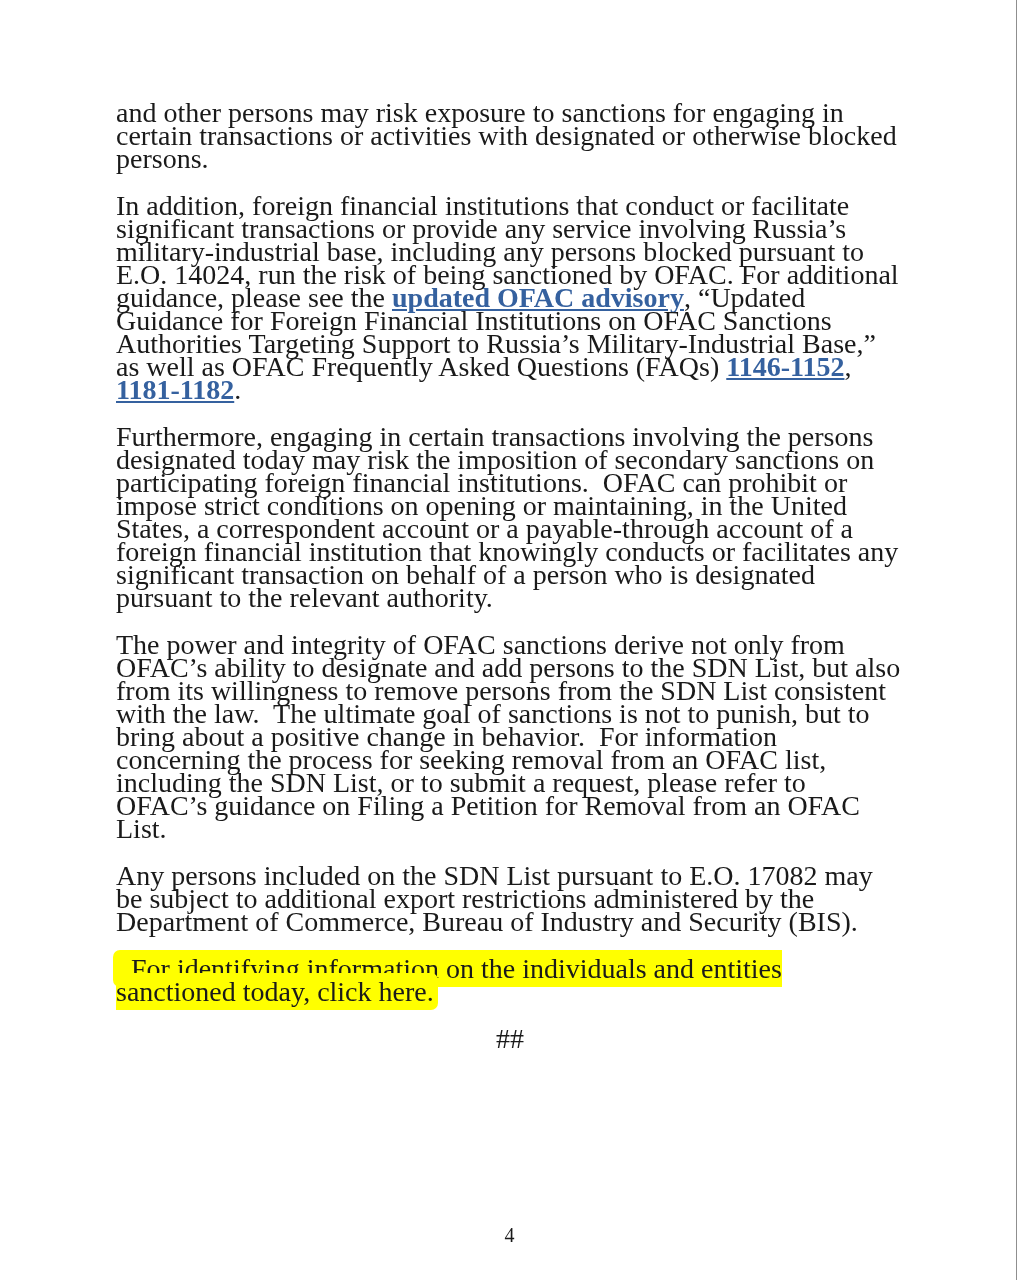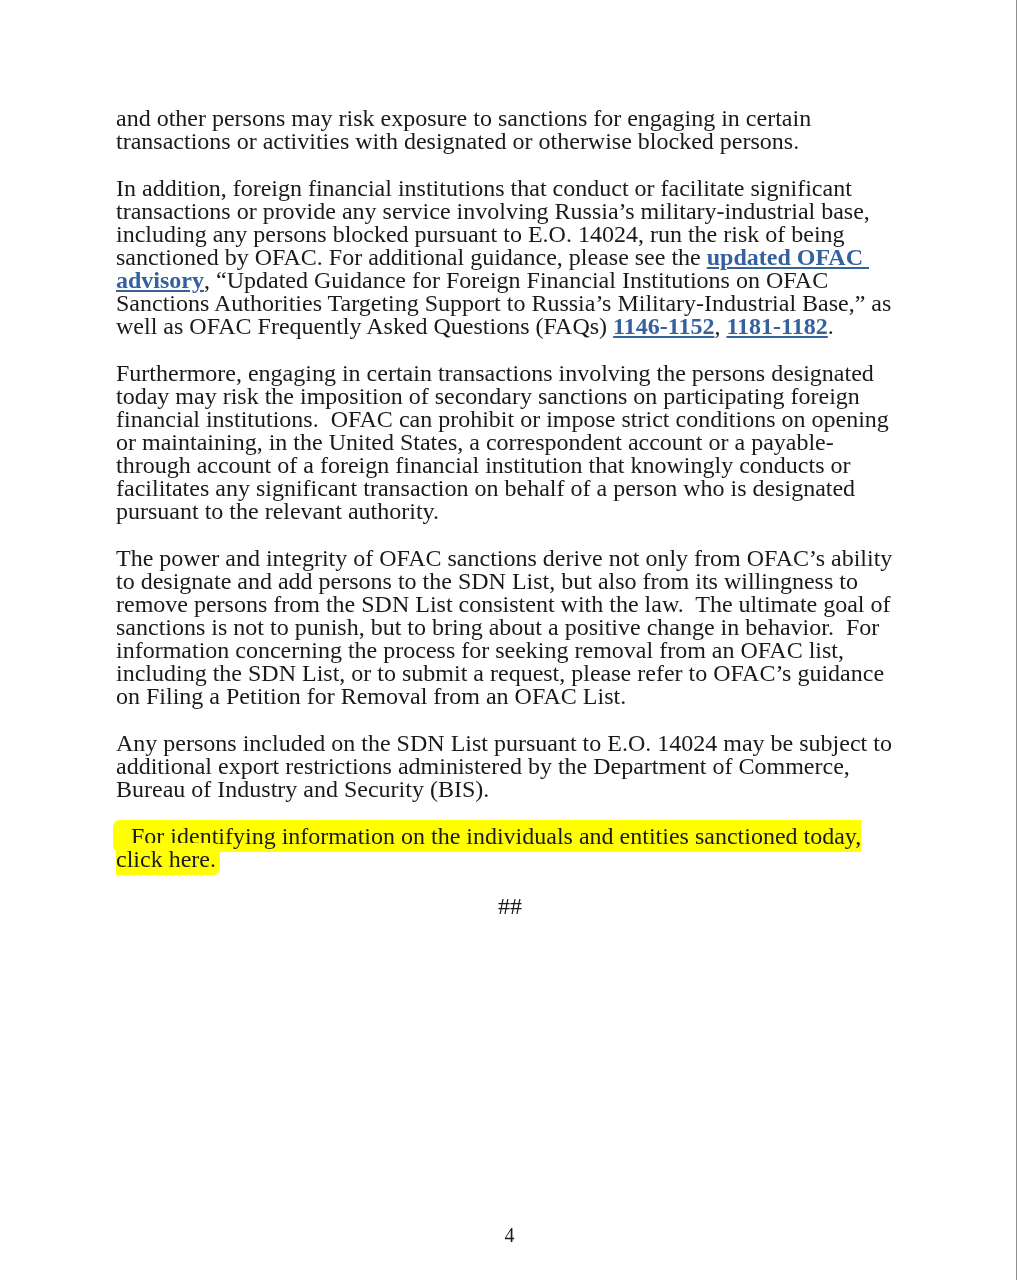--- a/index.html
+++ b/index.html
@@ -19,23 +19,23 @@
     color:var(--text);
   }
   .edge-line{
     position:absolute;
     top:0;bottom:0;right:2px;
     width:1px;
     background:var(--edge-line);
   }
   .content{
     position:absolute;
-    left:116px;top:107px;
+    left:116px;top:101px;
     width:788px;
-    font-size:24px;
+    font-size:28px;
     line-height:23px;
     text-align:left;
   }
   .para{
     margin:0 0 24px 0;
     white-space:pre-wrap;
   }
   .doc-link{
     color:var(--link);
     text-decoration:underline;
@@ -73,21 +73,21 @@
   <div class="content">
 
     <p class="para">and other persons may risk exposure to sanctions for engaging in certain transactions or activities with designated or otherwise blocked persons.</p>
 
     <p class="para"><span>In addition, foreign financial institutions that conduct or facilitate significant transactions or provide any service involving Russia’s military-industrial base, including any persons blocked pursuant to E.O. 14024, run the risk of being sanctioned by OFAC. For additional guidance, please see the </span><a class="doc-link" href="#">updated OFAC advisory</a><span>, “Updated Guidance for Foreign Financial Institutions on OFAC Sanctions Authorities Targeting Support to Russia’s Military-Industrial Base,” as well as OFAC Frequently Asked Questions (FAQs) </span><a class="doc-link" href="#">1146-1152</a><span>, </span><a class="doc-link" href="#">1181-1182</a><span>.</span></p>
 
     <p class="para">Furthermore, engaging in certain transactions involving the persons designated today may risk the imposition of secondary sanctions on participating foreign financial institutions.  OFAC can prohibit or impose strict conditions on opening or maintaining, in the United States, a correspondent account or a payable-through account of a foreign financial institution that knowingly conducts or facilitates any significant transaction on behalf of a person who is designated pursuant to the relevant authority.</p>
 
     <p class="para">The power and integrity of OFAC sanctions derive not only from OFAC’s ability to designate and add persons to the SDN List, but also from its willingness to remove persons from the SDN List consistent with the law.  The ultimate goal of sanctions is not to punish, but to bring about a positive change in behavior.  For information concerning the process for seeking removal from an OFAC list, including the SDN List, or to submit a request, please refer to OFAC’s guidance on Filing a Petition for Removal from an OFAC List.</p>
 
-    <p class="para">Any persons included on the SDN List pursuant to E.O. 14024 may be subject to additional export restrictions administered by the Department of Commerce, Bureau of Industry and Security (BIS).</p>
+    <p class="para">Any persons included on the SDN List pursuant to E.O. 17082 may be subject to additional export restrictions administered by the Department of Commerce, Bureau of Industry and Security (BIS).</p>
 
     <p class="highlight-para"><span class="highlight-span">For identifying information on the individuals and entities sanctioned today, click here.</span></p>
 
     <p class="end-mark">##</p>
 
   </div>
 
   <div class="page-number">4</div>
 
   <div class="edge-line"></div>

